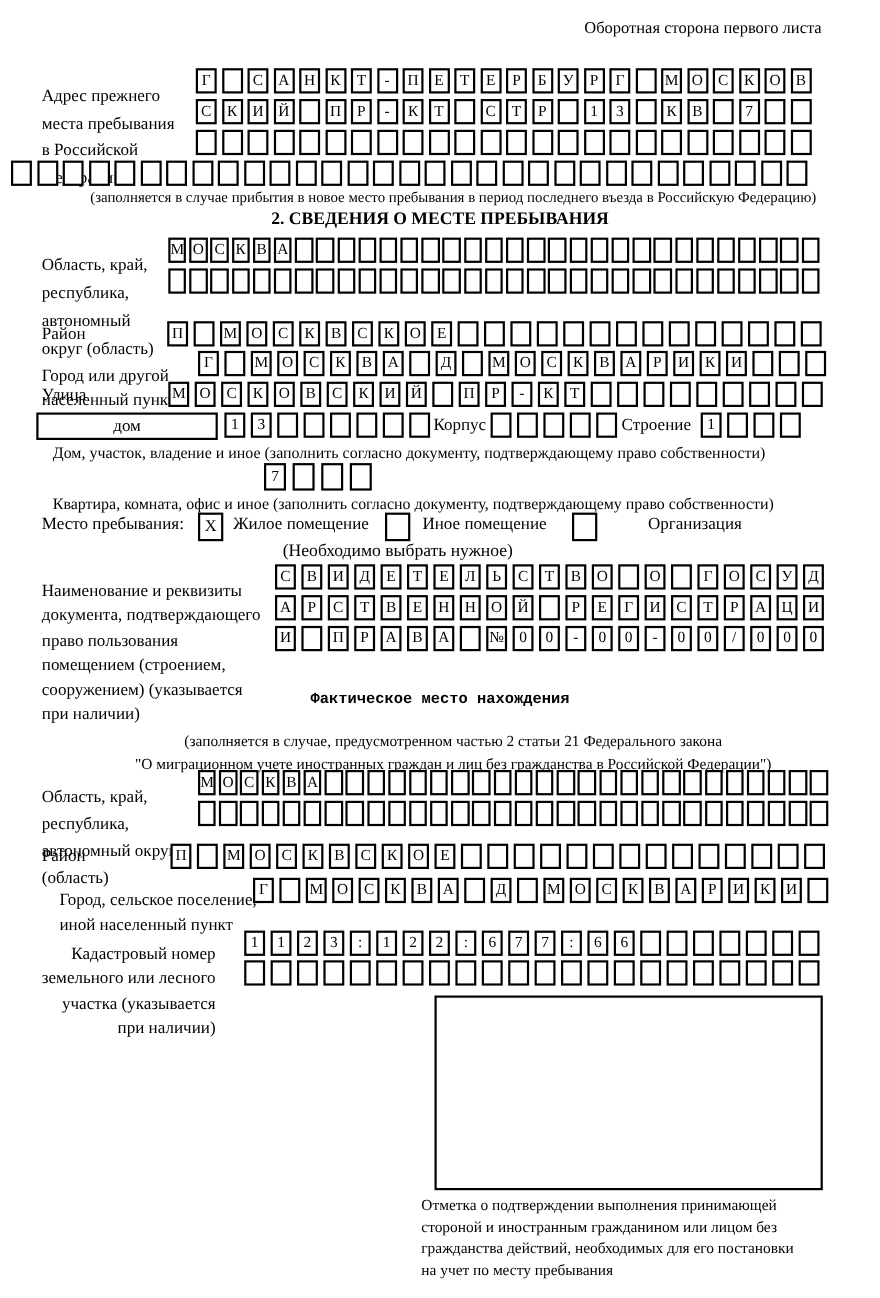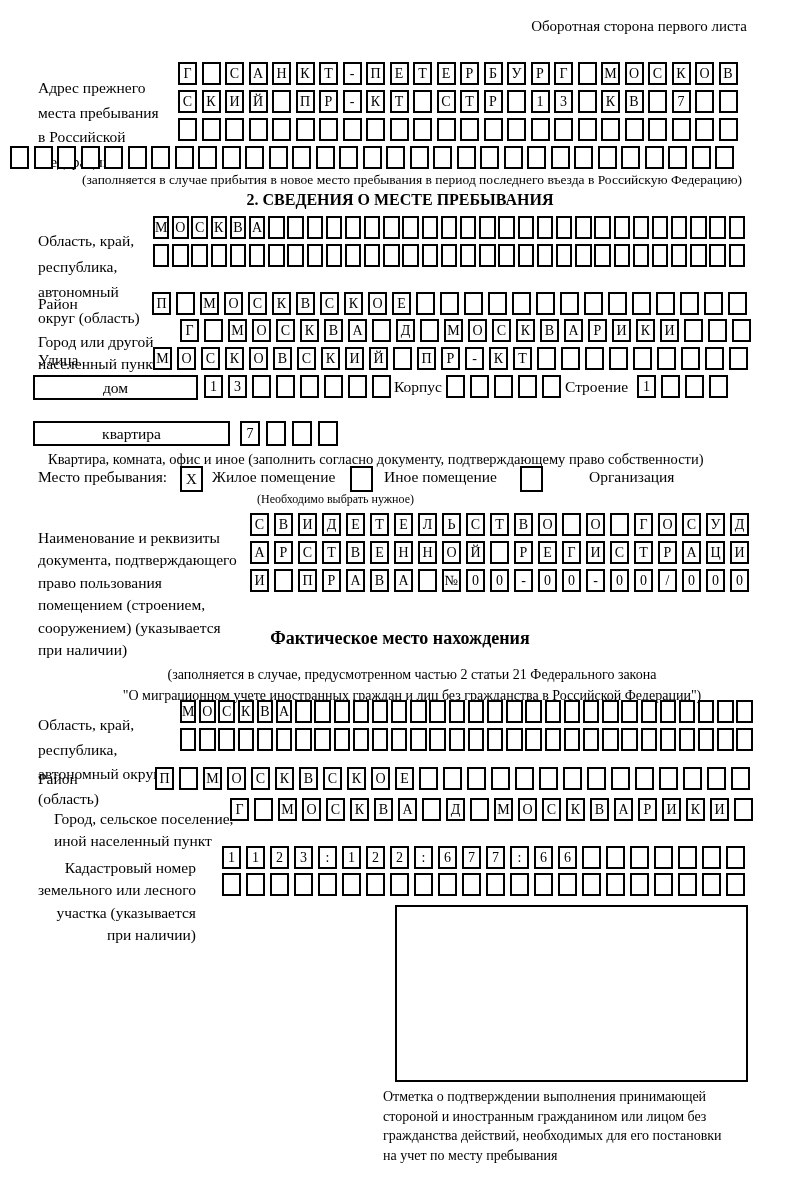--- a/index.html
+++ b/index.html
@@ -50,26 +50,26 @@
   .apt-box{left:33px;top:421px;width:197px;height:25px;}
   .apt-cells{left:240px;top:421px;}
   .apt-cap{left:36px;top:451px;font-size:14.5px;}
   .stay-lbl{left:38px;top:468px;}
   .chk1{left:180px;top:466px;}
   .stay-opt1{left:212px;top:468px;}
   .chk2{left:350px;top:466px;}
   .stay-opt2{left:384px;top:468px;}
   .chk3{left:520px;top:466px;}
   .stay-opt3{left:565px;top:468px;margin-left:24px;}
-  .stay-note{left:245px;top:492px;font-size:12px;}
+  .stay-note{left:245px;top:492px;font-size:16px;}
   .doc-lbl{left:38px;top:512px;line-height:22.4px;}
   .doc-r1{left:250px;top:513px;}
   .doc-r2{left:250px;top:541px;}
   .doc-r3{left:250px;top:569px;}
-  .act-title{top:628px;font-size:18px;}
+  .act-title{top:628px;font-size:14px;font-family:Liberation Mono, monospace;}
   .act-note{top:650px;line-height:20.5px;font-size:14px;}
   .reg2-lbl{left:38px;top:698px;line-height:24.5px;}
   .reg2-r1{left:180px;top:700px;}
   .reg2-r2{left:180px;top:728px;}
   .dist2-lbl{left:38px;top:770px;}
   .dist2-row{left:155px;top:767px;}
   .city2-lbl{left:54px;top:793px;line-height:22px;}
   .city2-row{left:230px;top:798px;}
   .cad-lbl{left:38px;top:842px;line-height:22.3px;text-align:right;}
   .cad-r1{left:222px;top:846px;}
@@ -380,22 +380,22 @@
       <span class="cell"></span>
       <span class="cell"></span>
     </div>
   <div class="lbl stroenie-lbl">Строение</div>
   <div class="boxrow cc stroenie-cells">
       <span class="cell">1</span>
       <span class="cell"></span>
       <span class="cell"></span>
       <span class="cell"></span>
     </div>
-
-  <div class="widebox apt-box">квартира</div>
+  <div class="note house-cap">Дом, участок, владение и иное (заполнить согласно документу, подтверждающему право собственности)</div>
+
   <div class="boxrow cg apt-cells">
       <span class="cell">7</span>
       <span class="cell"></span>
       <span class="cell"></span>
       <span class="cell"></span>
     </div>
   <div class="note apt-cap">Квартира, комната, офис и иное (заполнить согласно документу, подтверждающему право собственности)</div>
 
   <div class="lbl stay-lbl">Место пребывания:</div>
   <span class="chk chk1">X</span>

